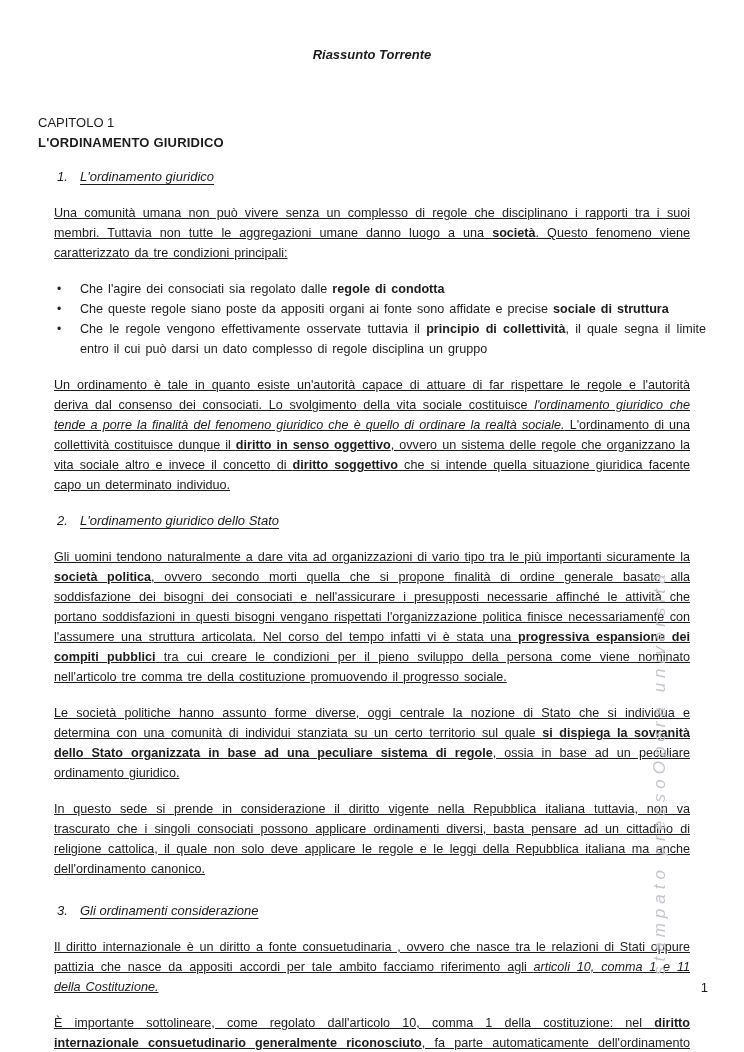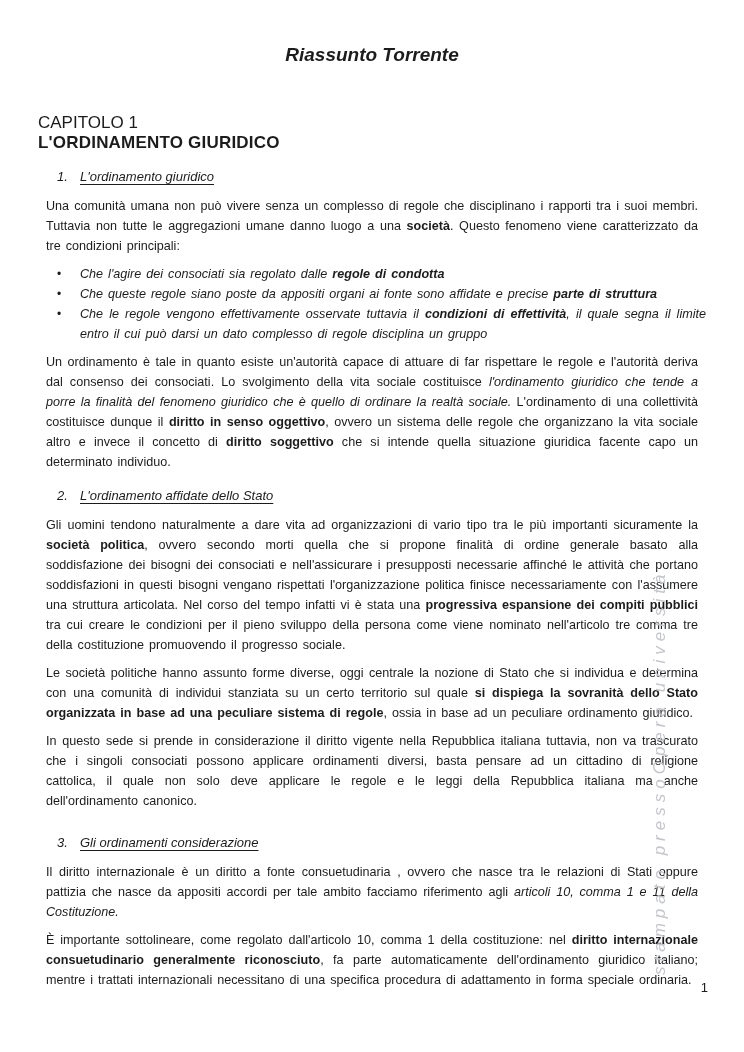--- a/index.html
+++ b/index.html
@@ -16,45 +16,46 @@
     position:absolute;
     left:38px;top:38px;
     width:668px;
     font-size:12.6px;
     line-height:20px;
   }
   .doc-title{
     text-align:center;
     font-weight:bold;
     font-style:italic;
-    font-size:19px;
+    font-size:13px;
     margin-top:7px;
   }
-  .chapter{margin-top:48px;font-size:17px;line-height:20px;}
+  .chapter{margin-top:48px;font-size:13px;line-height:20px;}
   .chapter-title{font-weight:bold;letter-spacing:.2px;}
   .sec-head{
     display:flex;
     align-items:baseline;
     margin:14px 0 9px 0;
     padding-left:19px;
     font-size:13px;
     font-style:italic;
     line-height:20px;
   }
   .sec-head.sp{margin-top:22px;}
   .sec-num{flex:0 0 23px;}
   .sec-title{text-decoration:underline;text-underline-offset:3px;}
   .para{
-    margin:8px;
+    margin:16px;
     text-align:justify;
     word-spacing:1.5px;
+    text-decoration:underline;
   }
   .bullet{display:flex;line-height:20px;}
   .dot{flex:0 0 23px;margin-left:19px;font-size:12px;}
-  .btext{flex:1;text-align:justify;word-spacing:1.5px;font-style:italic;}
+  .btext{flex:1;text-align:justify;word-spacing:1.5px;}
   .b{font-weight:bold;}
   .i{font-style:italic;}
   .watermark{
     position:absolute;
     left:672px;top:953px;
     width:424px;height:22px;
     transform:rotate(-90deg);
     transform-origin:0 100%;
     font-style:italic;
     font-size:17px;
@@ -88,32 +89,32 @@
     </div>
 
     <p class="para"><span>Una comunità umana non può vivere senza un complesso di regole che disciplinano i rapporti tra i suoi membri. Tuttavia non tutte le aggregazioni umane danno luogo a una </span><span class="b">società</span><span>. Questo fenomeno viene caratterizzato da tre condizioni principali:</span></p>
 
     <div class="bullet">
       <span class="dot">•</span>
       <span class="btext"><span>Che l'agire dei consociati sia regolato dalle </span><span class="b">regole di condotta</span></span>
     </div>
     <div class="bullet">
       <span class="dot">•</span>
-      <span class="btext"><span>Che queste regole siano poste da appositi organi ai fonte sono affidate e precise </span><span class="b">parte di struttura</span></span>
+      <span class="btext"><span>Che queste regole siano poste da appositi organi ai fonte sono affidate e precise </span><span class="b">sociale di struttura</span></span>
     </div>
     <div class="bullet">
       <span class="dot">•</span>
-      <span class="btext"><span>Che le regole vengono effettivamente osservate tuttavia il </span><span class="b">condizioni di effettività</span><span>, il quale segna il limite entro il cui può darsi un dato complesso di regole disciplina un gruppo</span></span>
+      <span class="btext"><span>Che le regole vengono effettivamente osservate tuttavia il </span><span class="b">principio di collettività</span><span>, il quale segna il limite entro il cui può darsi un dato complesso di regole disciplina un gruppo</span></span>
     </div>
 
     <p class="para"><span>Un ordinamento è tale in quanto esiste un'autorità capace di attuare di far rispettare le regole e l'autorità deriva dal consenso dei consociati. Lo svolgimento della vita sociale costituisce </span><span class="i">l'ordinamento giuridico che tende a porre la finalità del fenomeno giuridico che è quello di ordinare la realtà sociale.</span><span> L'ordinamento di una collettività costituisce dunque il </span><span class="b">diritto in senso oggettivo</span><span>, ovvero un sistema delle regole che organizzano la vita sociale altro e invece il concetto di </span><span class="b">diritto soggettivo</span><span> che si intende quella situazione giuridica facente capo un determinato individuo.</span></p>
 
     <div class="sec-head">
       <span class="sec-num">2.</span>
-      <span class="sec-title">L'ordinamento affidate dello Stato</span>
+      <span class="sec-title">L'ordinamento giuridico dello Stato</span>
     </div>
 
     <p class="para"><span>Gli uomini tendono naturalmente a dare vita ad organizzazioni di vario tipo tra le più importanti sicuramente la </span><span class="b">società politica</span><span>, ovvero secondo morti quella che si propone finalità di ordine generale basato alla soddisfazione dei bisogni dei consociati e nell'assicurare i presupposti necessarie affinché le attività che portano soddisfazioni in questi bisogni vengano rispettati l'organizzazione politica finisce necessariamente con l'assumere una struttura articolata. Nel corso del tempo infatti vi è stata una </span><span class="b">progressiva espansione dei compiti pubblici</span><span> tra cui creare le condizioni per il pieno sviluppo della persona come viene nominato nell'articolo tre comma tre della costituzione promuovendo il progresso sociale.</span></p>
     <p class="para"><span>Le società politiche hanno assunto forme diverse, oggi centrale la nozione di Stato che si individua e determina con una comunità di individui stanziata su un certo territorio sul quale </span><span class="b">si dispiega la sovranità dello Stato organizzata in base ad una peculiare sistema di regole</span><span>, ossia in base ad un peculiare ordinamento giuridico.</span></p>
     <p class="para"><span>In questo sede si prende in considerazione il diritto vigente nella Repubblica italiana tuttavia, non va trascurato che i singoli consociati possono applicare ordinamenti diversi, basta pensare ad un cittadino di religione cattolica, il quale non solo deve applicare le regole e le leggi della Repubblica italiana ma anche dell'ordinamento canonico.</span></p>
 
     <div class="sec-head sp">
       <span class="sec-num">3.</span>
       <span class="sec-title">Gli ordinamenti considerazione</span>
     </div>

